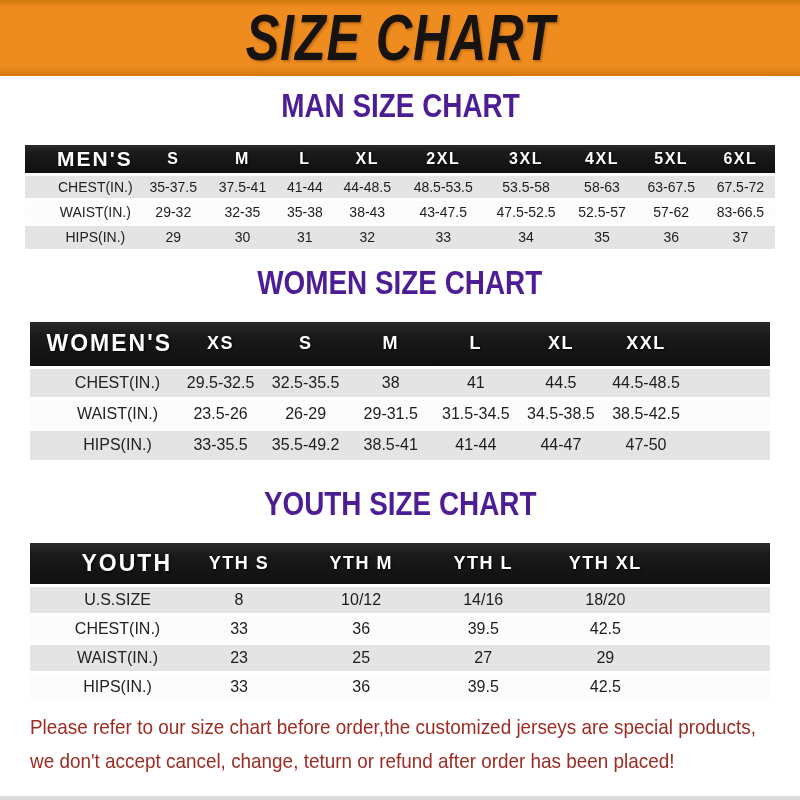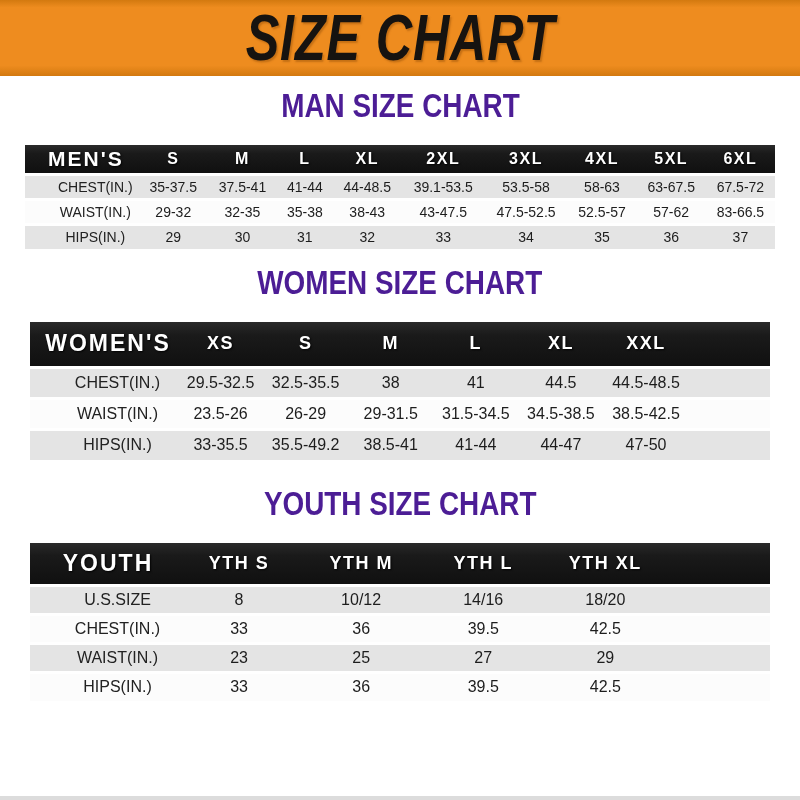--- a/index.html
+++ b/index.html
@@ -62,21 +62,21 @@
   }
   thead th {
     background: linear-gradient(180deg, #2a2a2a 0%, var(--bar-black) 30%, #101010 100%);
     color: #ffffff;
     font-weight: 700;
     text-shadow: 1px 1px 2px rgba(0,0,0,0.9);
     white-space: nowrap;
     padding: 0 6px;
   }
   thead th.corner-label {
-    text-align: center;
+    text-align: right;
     padding-left: 14px;
     letter-spacing: 2px;
   }
   thead th.size-col { text-align: center; letter-spacing: 1.5px; }
   thead th.spacer-col { padding: 0; }
 
   tbody tr { border-top: 3px solid #ffffff; }
   tbody tr:nth-child(odd)  { background: var(--row-gray); }
   tbody tr:nth-child(even) { background: #fcfcfc; }
   tbody td {
@@ -180,21 +180,21 @@
             <th class="size-col">6XL</th>
           </tr>
         </thead>
         <tbody>
           <tr>
             <td class="row-label">CHEST(IN.)</td>
             <td class="value">35-37.5</td>
             <td class="value">37.5-41</td>
             <td class="value">41-44</td>
             <td class="value">44-48.5</td>
-            <td class="value">39.1-53.5</td>
+            <td class="value">48.5-53.5</td>
             <td class="value">53.5-58</td>
             <td class="value">58-63</td>
             <td class="value">63-67.5</td>
             <td class="value">67.5-72</td>
           </tr>
           <tr>
             <td class="row-label">WAIST(IN.)</td>
             <td class="value">29-32</td>
             <td class="value">32-35</td>
             <td class="value">35-38</td>
@@ -336,15 +336,19 @@
             <td class="value">33</td>
             <td class="value">36</td>
             <td class="value">39.5</td>
             <td class="value">42.5</td>
             <td class="spacer"></td>
           </tr>
         </tbody>
       </table>
   </div>
 
+  <div class="footer">
+    <span class="footer-line"><span>Please refer to our size chart before order,the customized jerseys are special products,</span></span>
+    <span class="footer-line"><span>we don't accept cancel, change, teturn or refund after order has been placed!</span></span>
+  </div>
 
   <div class="bottom-strip"></div>
 </div>
 
 </body></html>

